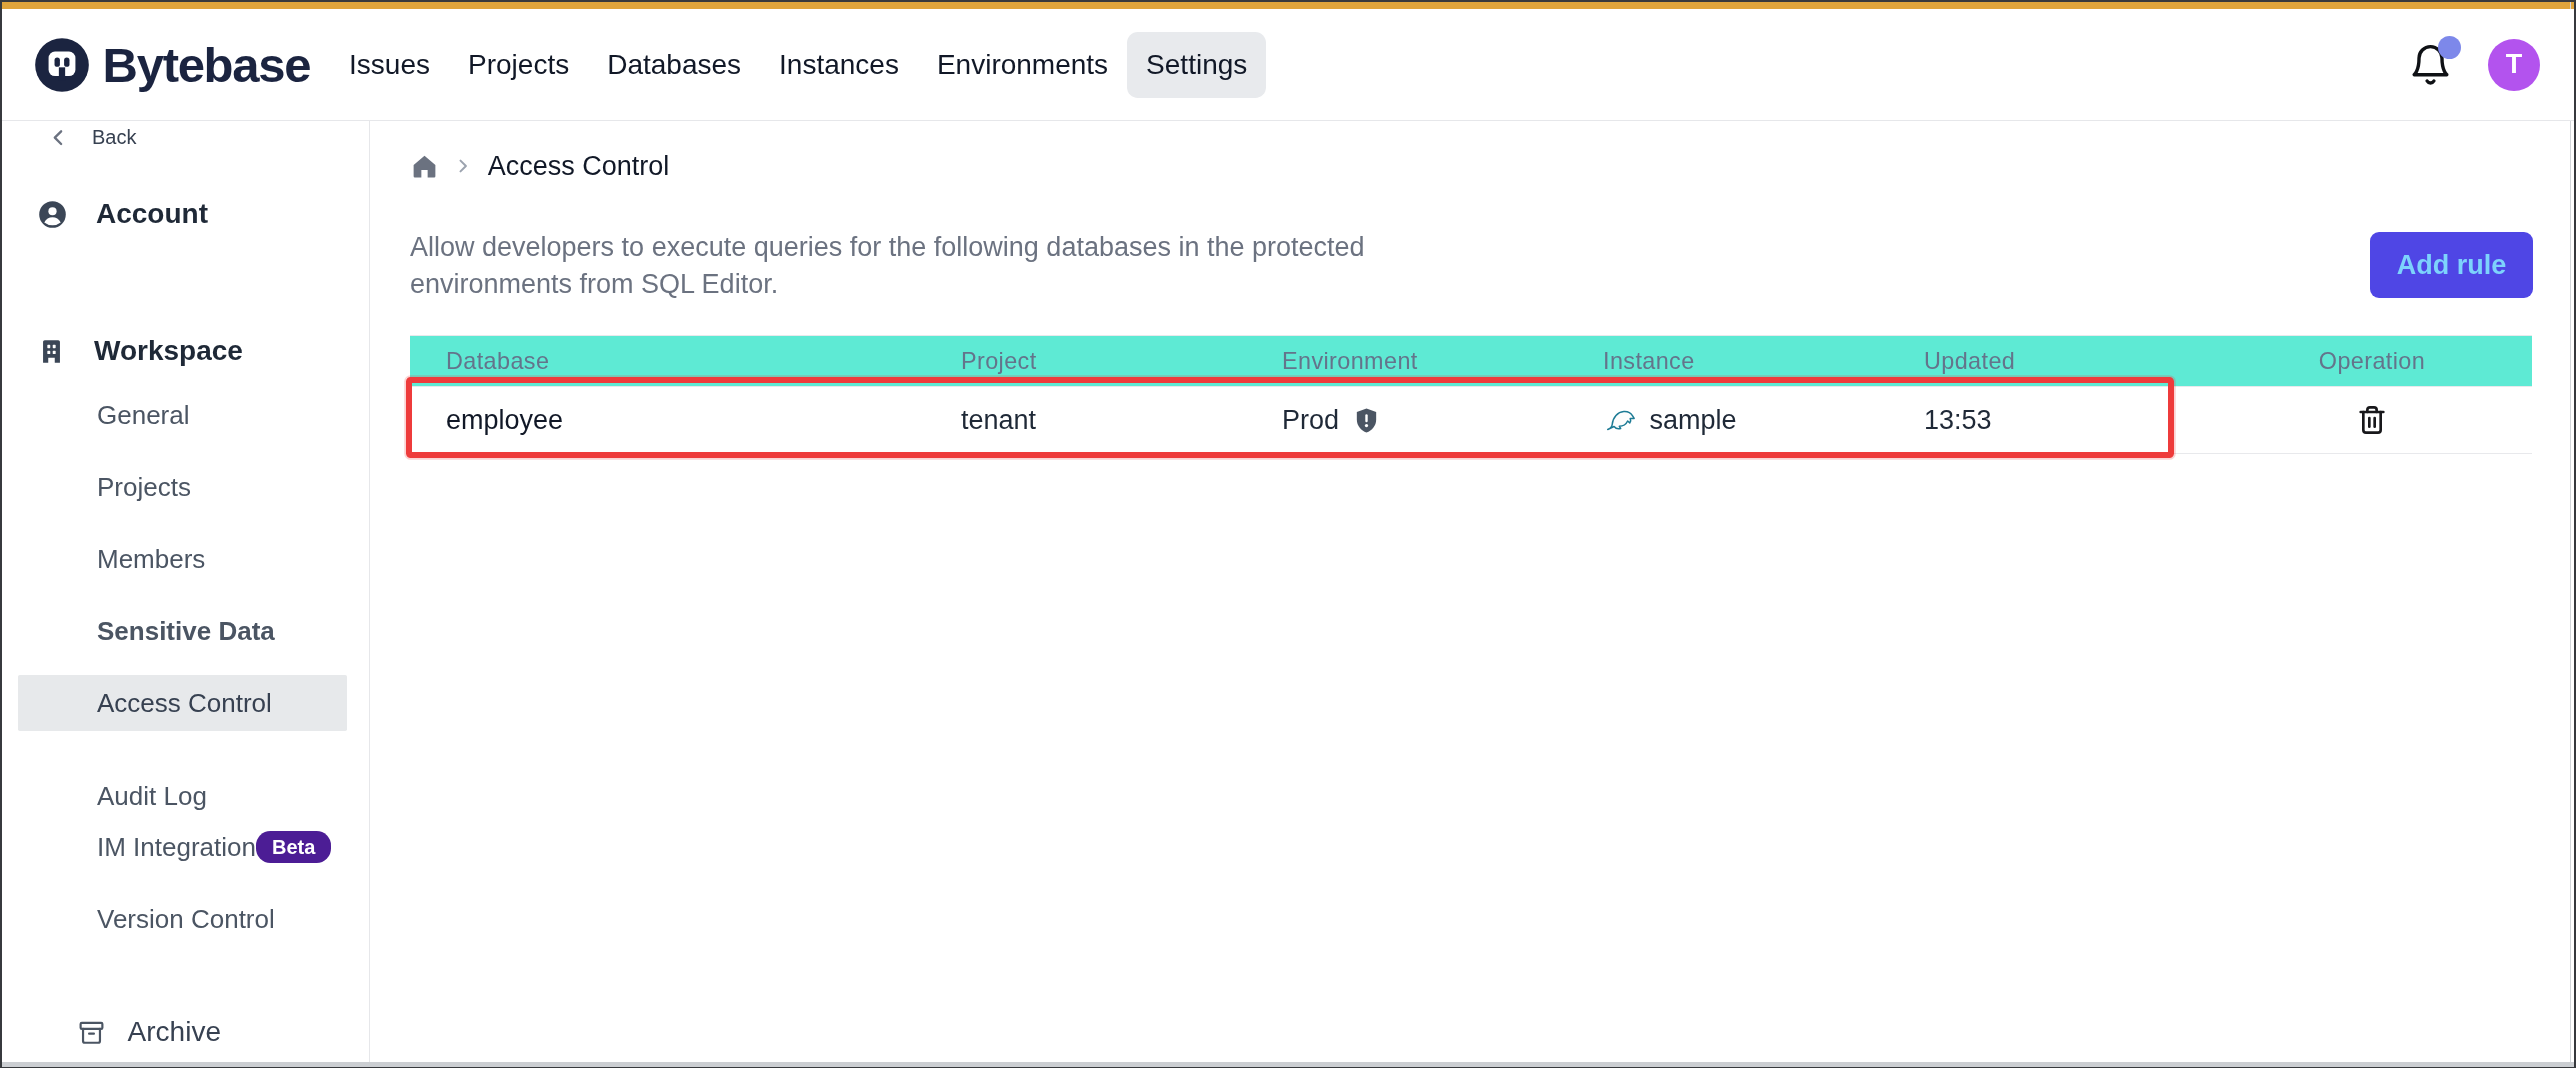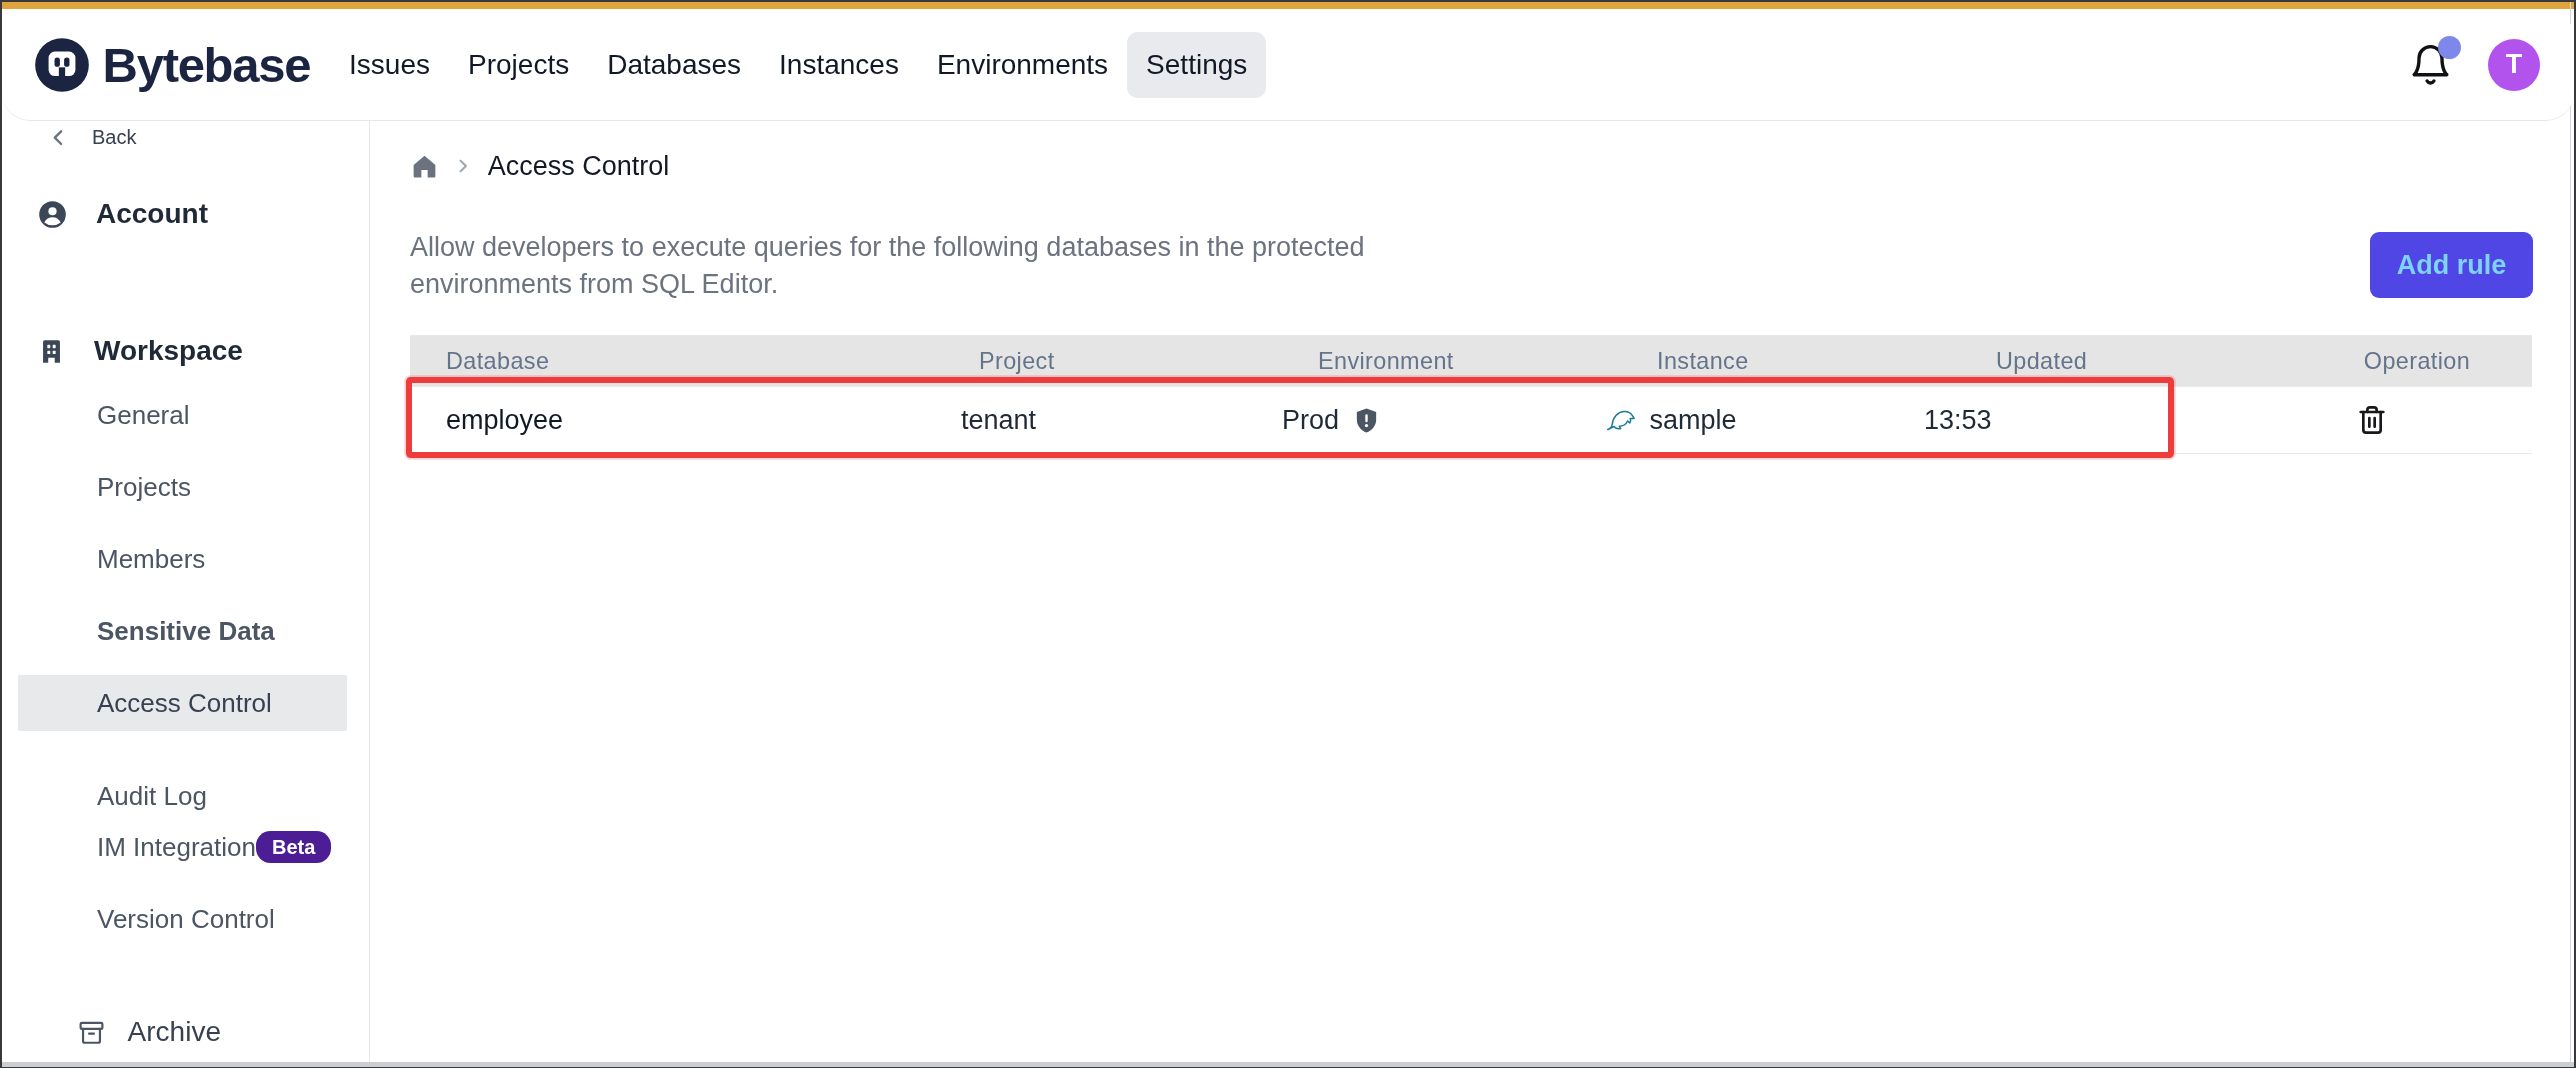--- a/index.html
+++ b/index.html
@@ -3,21 +3,21 @@
 <meta charset="utf-8">
 <style>
   * { margin:0; padding:0; box-sizing:border-box; }
   html,body { width:2576px; height:1069px; background:#9aa0a6; font-family:"Liberation Sans", sans-serif; }
   .screen { position:relative; width:2576px; height:1069px; background:#fff; border:2.7px solid #37393d; overflow:hidden; }
 
   
   .accent-bar { height:7.2px; width:100%; background:#dfa43c; }
 
   
-  .navbar { height:112px; border-bottom:0.9px solid #e6e7ea; display:flex; align-items:center; padding:0 34px 0 32px; background:#fff; position:relative; z-index:5;border-radius:28px; }
+  .navbar { height:112px; border-bottom:0.9px solid #e6e7ea; display:flex; align-items:center; padding:0 34px 0 32px; background:#fff; position:relative; z-index:5; }
   .logo { display:flex; align-items:center; gap:12.6px; cursor:pointer; }
   .logo-mark { width:56px; height:56px; }
   .logo-text { font-size:49px; font-weight:700; color:#1b2440; letter-spacing:-1.3px; }
   .nav-items { display:flex; align-items:center; margin-left:20px; }
   .nav-item { font-size:28px; color:#111827; padding:17px 19px; cursor:pointer; text-decoration:none; }
   .nav-item.active { background:#e8eaed; border-radius:10.8px; }
   .nav-right { margin-left:auto; display:flex; align-items:center; gap:36px; }
   .bell-wrap { position:relative; width:43px; height:43px; cursor:pointer; }
   .bell-wrap svg { width:43px; height:43px; }
   .notif-dot { position:absolute; top:-7.2px; right:-9px; width:23.4px; height:23.4px; border-radius:50%; background:#7d88ea; }
@@ -54,21 +54,21 @@
   .breadcrumb { position:absolute; left:40px; top:25px; height:40px; display:flex; align-items:center; gap:14.4px; }
   .crumb-current { font-size:27px; color:#111827; }
 
   
   .desc { position:absolute; left:40px; top:108px; font-size:27px; line-height:37px; color:#6b7280; white-space:pre-line; }
   .add-btn { position:absolute; right:41px; top:111px; width:163px; height:66px; background:#4f46e5; border:none; border-radius:9px; color:#7dd3fc; font-size:27px; font-weight:600; font-family:"Liberation Sans", sans-serif; cursor:pointer; }
 
   
   .rules-table { position:absolute; left:40px; right:42px; top:214px; }
   .thead, .trow { display:grid; grid-template-columns:515px 321px 321px 321px 324px 1fr; align-items:center; }
-  .thead { height:52px; background:#e5e5e5; border-top:0.9px solid #e8e9ec; border-bottom:0.9px solid #e8e9ec; color:#64748b; font-size:23.4px; font-weight:500; letter-spacing:0.4px;gap:18px; }
+  .thead { height:52px; background:#5eead4; border-top:0.9px solid #e8e9ec; border-bottom:0.9px solid #e8e9ec; color:#64748b; font-size:23.4px; font-weight:500; letter-spacing:0.4px; }
   .th { padding-left:36px; }
   .th.op { padding-left:0; text-align:center; }
   .trow { height:67px; background:#fff; border-bottom:0.9px solid #e8e9ec; font-size:27px; color:#1f2937; }
   .td { padding-left:36px; display:flex; align-items:center; gap:12.6px; }
   .td.db { color:#111827; }
   .td.op { padding-left:0; justify-content:center; }
   .trash-btn { background:none; border:none; cursor:pointer; width:40px; height:40px; display:flex; align-items:center; justify-content:center; }
   .red-box { position:absolute; left:-3.6px; top:42px; width:1768px; height:81px; border:6.3px solid #ee3b3b; border-radius:4.5px; box-shadow:0 0 0 1.8px rgba(238,59,59,.22); pointer-events:none; }
 
   

